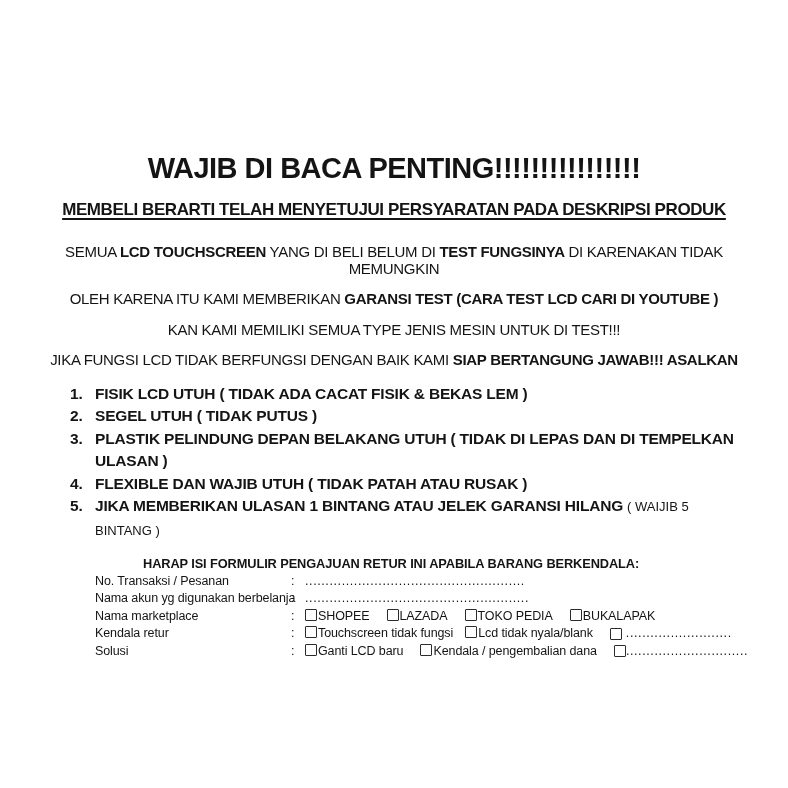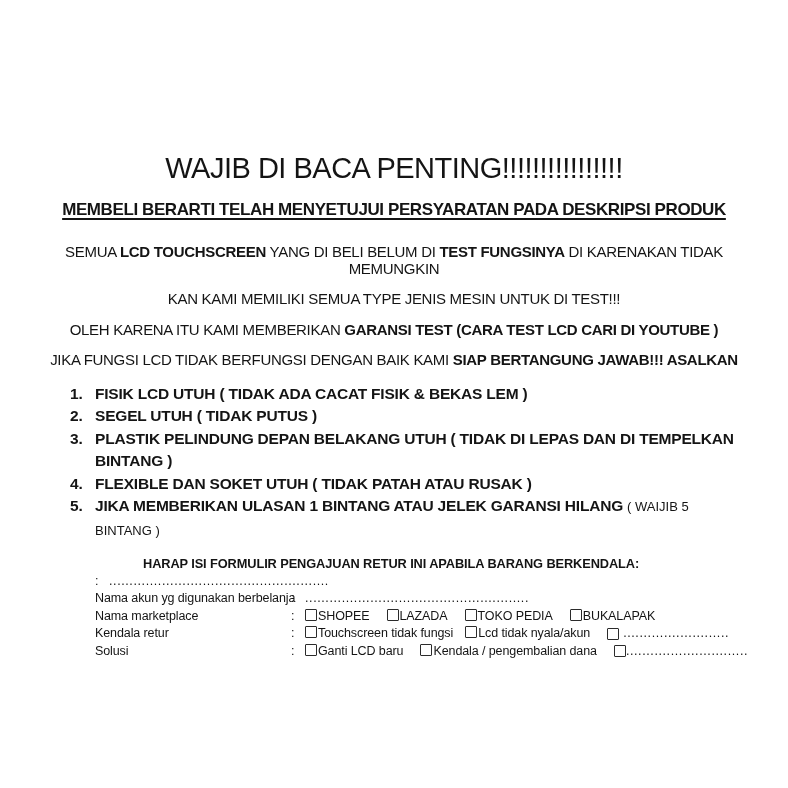--- a/index.html
+++ b/index.html
@@ -7,21 +7,21 @@
     position:relative;
     width:788px;height:788px;
     background:#ffffff;
     font-family:"Liberation Sans",sans-serif;
     color:#141414;
     overflow:hidden;
   }
   .content{padding-top:152px;}
   .doc-title{
     margin:0;text-align:center;
-    font-size:29px;font-weight:400;letter-spacing:-0.5px;
+    font-size:29px;font-weight:700;letter-spacing:-0.5px;
     line-height:1.15;
   }
   .doc-subtitle{
     margin:15px 20px 0;text-align:center;
     font-size:17px;font-weight:700;letter-spacing:-0.4px;
     text-decoration:underline;
     text-decoration-thickness:2px;
     text-underline-offset:3px;
   }
   .intro{
@@ -67,56 +67,57 @@
 
 <div class="page">
   <div class="content">
 
     <h1 class="doc-title">WAJIB DI BACA PENTING!!!!!!!!!!!!!!!!</h1>
 
     <h2 class="doc-subtitle">MEMBELI BERARTI TELAH MENYETUJUI PERSYARATAN PADA DESKRIPSI PRODUK</h2>
 
     <p class="intro"><span>SEMUA </span><span class="b">LCD TOUCHSCREEN</span><span> YANG DI BELI BELUM DI </span><span class="b">TEST FUNGSINYA</span><span> DI KARENAKAN TIDAK MEMUNGKIN</span></p>
 
+    <p class="intro"><span>OLEH KARENA ITU KAMI MEMBERIKAN </span><span class="b">GARANSI TEST (CARA TEST LCD CARI DI YOUTUBE )</span></p>
+
     <p class="intro"><span>KAN KAMI MEMILIKI SEMUA TYPE JENIS MESIN UNTUK DI TEST!!!</span></p>
-
-    <p class="intro"><span>OLEH KARENA ITU KAMI MEMBERIKAN </span><span class="b">GARANSI TEST (CARA TEST LCD CARI DI YOUTUBE )</span></p>
 
     <p class="intro"><span>JIKA FUNGSI LCD TIDAK BERFUNGSI DENGAN BAIK KAMI </span><span class="b">SIAP BERTANGUNG JAWAB!!! ASALKAN</span></p>
 
     <div class="conditions">
       <div class="cond">
         <span class="cond-num">1.</span>
         <span class="cond-text">FISIK LCD UTUH ( TIDAK ADA CACAT FISIK &amp; BEKAS LEM )</span>
       </div>
       <div class="cond">
         <span class="cond-num">2.</span>
         <span class="cond-text">SEGEL UTUH ( TIDAK PUTUS )</span>
       </div>
       <div class="cond">
         <span class="cond-num">3.</span>
         <span class="cond-text">
           <div>PLASTIK PELINDUNG DEPAN BELAKANG UTUH ( TIDAK DI LEPAS DAN DI TEMPELKAN</div>
-          <div>BINTANG )</div>
+          <div>ULASAN )</div>
         </span>
       </div>
       <div class="cond">
         <span class="cond-num">4.</span>
-        <span class="cond-text">FLEXIBLE DAN SOKET UTUH ( TIDAK PATAH ATAU RUSAK )</span>
+        <span class="cond-text">FLEXIBLE DAN WAJIB UTUH ( TIDAK PATAH ATAU RUSAK )</span>
       </div>
       <div class="cond">
         <span class="cond-num">5.</span>
         <span class="cond-text"><span>JIKA MEMBERIKAN ULASAN 1 BINTANG ATAU JELEK GARANSI HILANG</span><span class="cond-note">( WAIJIB 5 BINTANG )</span></span>
       </div>
     </div>
 
     <div class="return-form">
       <div class="form-header">HARAP ISI FORMULIR PENGAJUAN RETUR INI APABILA BARANG BERKENDALA:</div>
 
       <div class="frow">
+        <span class="flabel">No. Transaksi / Pesanan</span>
         <span class="fcolon">:</span>
         <span class="fdots">......................................................</span>
       </div>
 
       <div class="frow">
         <span class="flabel">Nama akun yg digunakan berbelanja</span>
         <span class="fcolon">:</span>
         <span class="fdots">.......................................................</span>
       </div>
 
@@ -143,21 +144,21 @@
 
       <div class="frow">
         <span class="flabel">Kendala retur</span>
         <span class="fcolon">:</span>
         <span class="opt opt-wide">
             <span class="cb"></span>
             <span>Touchscreen tidak fungsi</span>
           </span>
         <span class="opt">
             <span class="cb"></span>
-            <span>Lcd tidak nyala/akun</span>
+            <span>Lcd tidak nyala/blank</span>
           </span>
         <span class="cb cb-lone"></span>
         <span class="fdots">..........................</span>
       </div>
 
       <div class="frow">
         <span class="flabel">Solusi</span>
         <span class="fcolon">:</span>
         <span class="opt">
             <span class="cb"></span>

